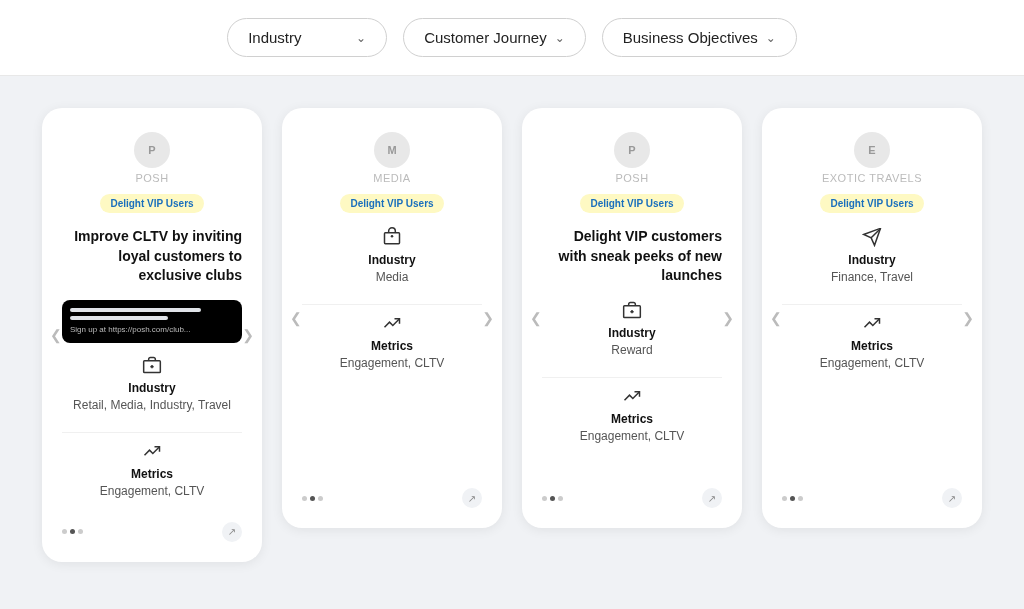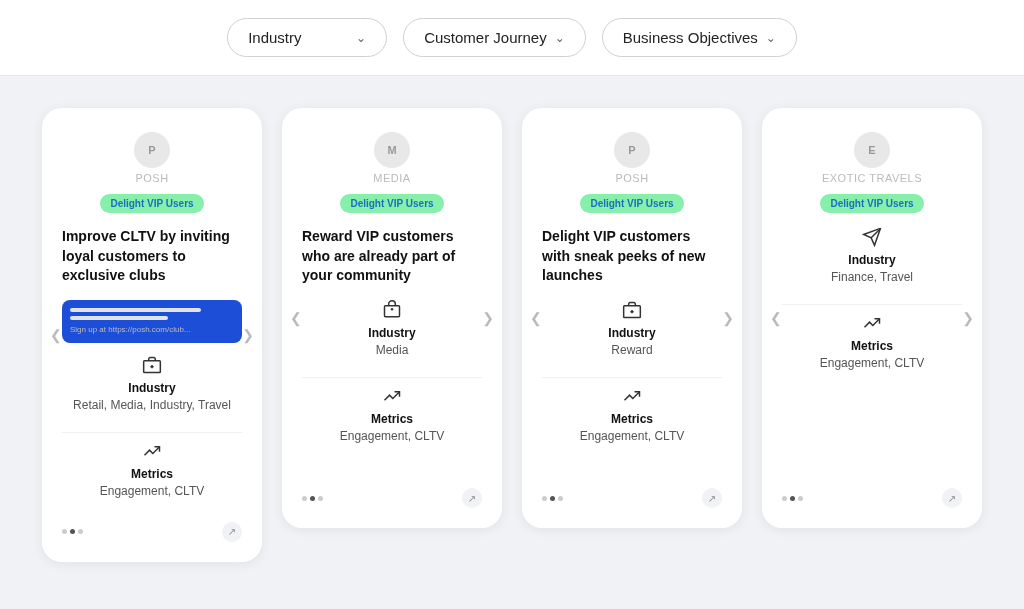--- a/index.html
+++ b/index.html
@@ -85,34 +85,34 @@
       margin-bottom: 4px;
     }
     .brand-name {
       font-size: 11px;
       color: #bbb;
       text-transform: uppercase;
       letter-spacing: 0.5px;
       margin-bottom: 10px;
     }
     .tag {
-      background: #86efac;
+      background: #fef9c3;
       color: #1a6fbd;
       font-size: 10px;
       font-weight: 600;
       border-radius: 12px;
       padding: 4px 10px;
       margin-bottom: 14px;
       white-space: nowrap;
     }
     .card-title {
       font-size: 14px;
       font-weight: 700;
       color: #111;
-      text-align: left;
+      text-align: right;
       line-height: 1.4;
       margin-bottom: 14px;
     }
     .divider-section {
       width: 100%;
       margin-bottom: 12px;
     }
     .section-icon {
       display: flex;
       justify-content: center;
@@ -164,21 +164,21 @@
       color: #888;
     }
     .section-divider {
       width: 100%;
       height: 1px;
       background: #f0f0f0;
       margin: 8px 0;
     }
     .card-body-preview {
       width: 100%;
-      background: #1d4ed8;
+      background: #000000;
       border-radius: 8px;
       padding: 8px;
       margin-bottom: 12px;
       font-size: 9px;
       color: #bbb;
       line-height: 1.4;
     }
   </style>
 </head>
 <body>
@@ -243,21 +243,20 @@
       </div>
       <div class="footer-icon">↗</div>
     </div>
     <span class="card-nav right">❯</span>
   </div>
       <div class="card">
     <span class="card-nav left">❮</span>
     <div class="brand-logo">M</div>
     <div class="brand-name">MEDIA</div>
     <div class="tag">Delight VIP Users</div>
-    <div class="card-title">Reward VIP customers who are already part of your community</div>
 
     <div class="divider-section">
       <div class="section-icon">
         <svg width="20" height="20" viewBox="0 0 24 24" fill="none" stroke="#333" stroke-width="1.8">
               <rect x="3" y="7" width="18" height="13" rx="1"></rect>
               <path d="M8 7V5a4 4 0 018 0v2"></path>
               <line x1="12" y1="11" x2="12" y2="11" stroke-width="3" stroke-linecap="round"></line>
             </svg>
       </div>
       <div class="section-label">Industry</div>

